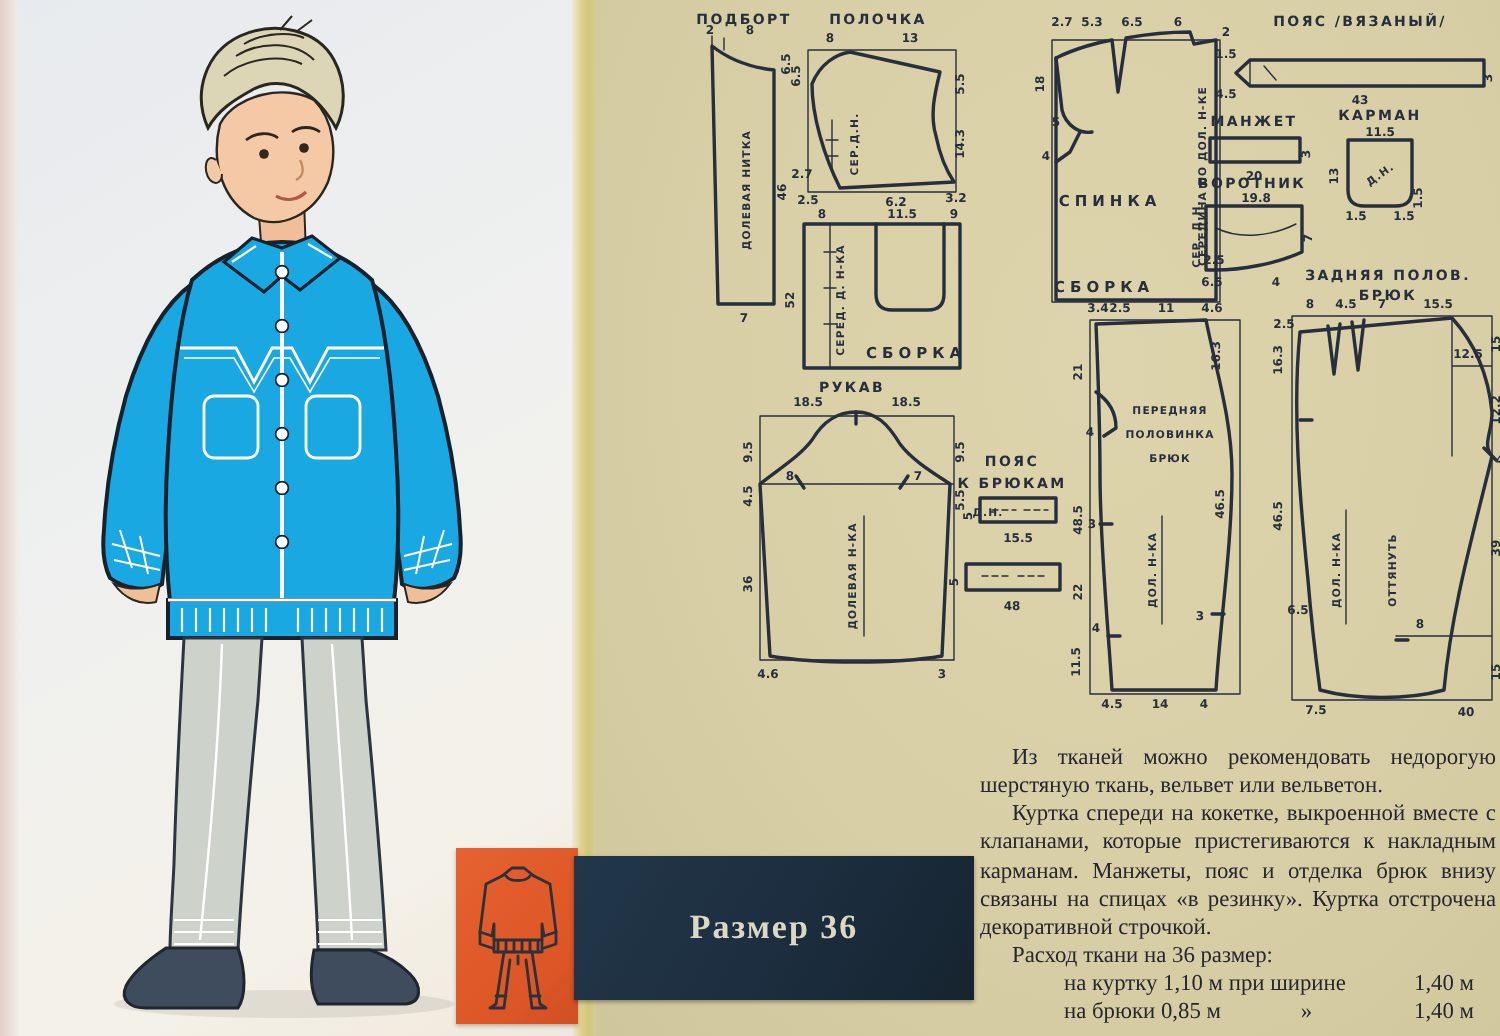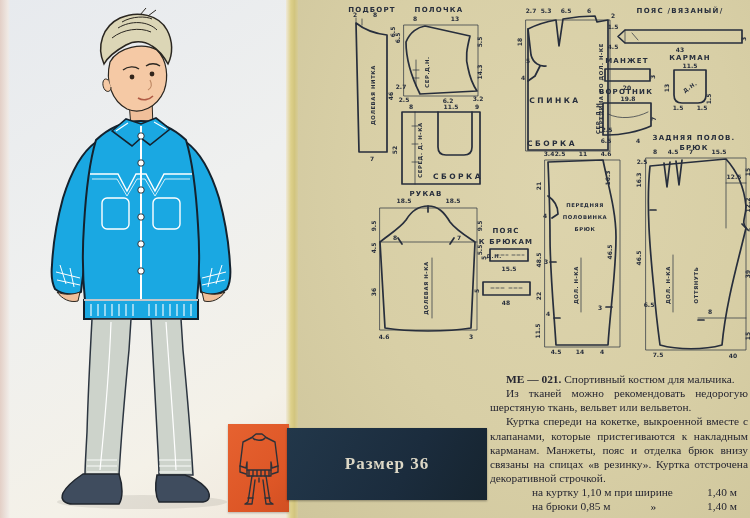--- a/index.html
+++ b/index.html
@@ -333,23 +333,23 @@
       <text class="m mid" x="412" y="314">8</text>
       <text class="m mid" x="452" y="336" transform="rotate(-90 452 336)">15</text>
       <text class="m mid" x="435" y="358">40</text>
       <text class="g mid" x="372" y="285" transform="rotate(-90 372 285)">ДОЛ. Н-КА</text>
       <path class="f" d="M375,255 L375,312"></path>
       <text class="g mid" x="400" y="285" transform="rotate(-90 400 285)">ОТТЯНУТЬ</text>
     </g>
   </svg>
 
   <div class="desc">
-    <p class="ind"><b>МЕ — 021.</b> <span>Спортивный костюм для мальчика.</span></p>
     <p class="ind">Из тканей можно рекомендовать недорогую шерстяную ткань, вельвет или вельветон.</p>
     <p class="ind">Куртка спереди на кокетке, выкроенной вместе с клапанами, которые пристегиваются к накладным карманам. Манжеты, пояс и отделка брюк внизу связаны на спицах «в резинку». Куртка отстрочена декоративной строчкой.</p>
+    <p class="ind">Расход ткани на 36 размер:</p>
     <div class="frow">
       <span class="fi">на куртку 1,10 м при ширине</span>
       <span class="fd"></span>
       <span class="fv">1,40 м</span>
     </div>
     <div class="frow">
       <span class="fi">на брюки 0,85 м</span>
       <span class="fd">»</span>
       <span class="fv">1,40 м</span>
     </div>

